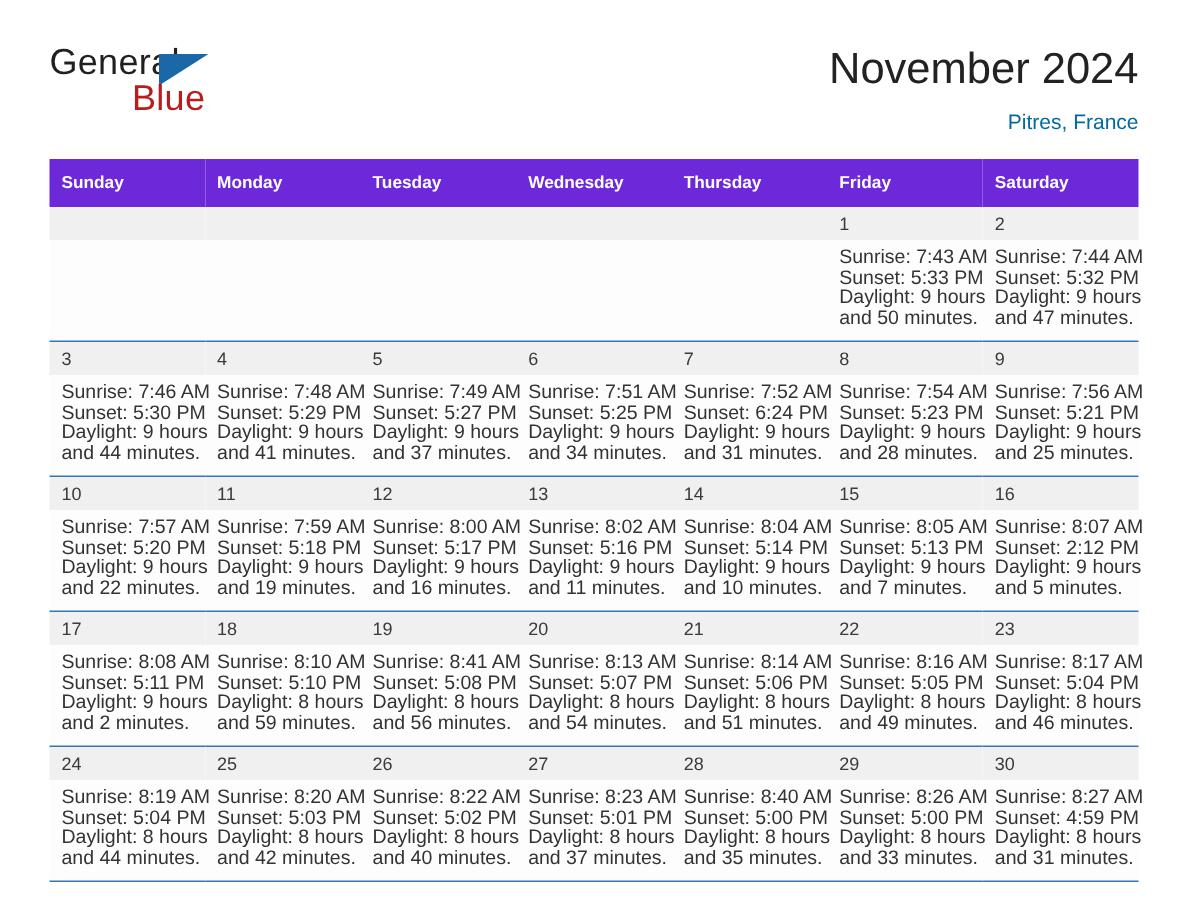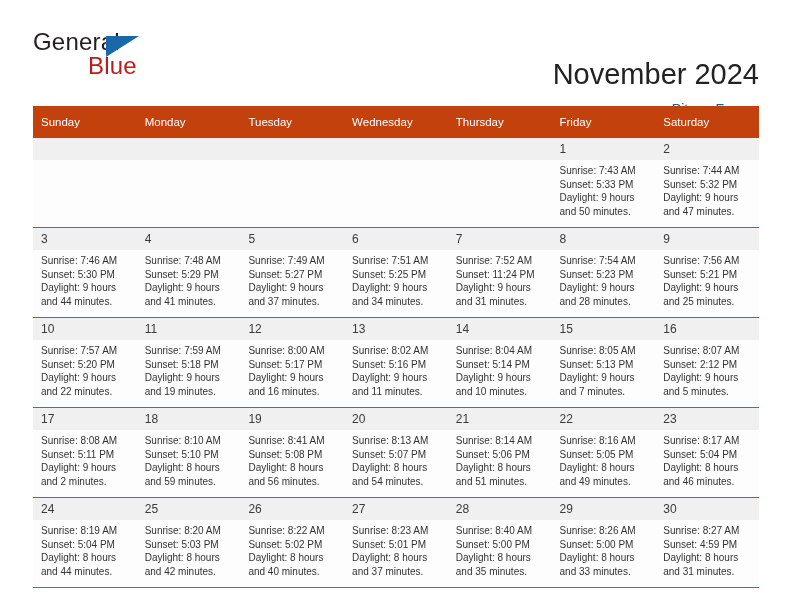--- a/index.html
+++ b/index.html
@@ -61,21 +61,20 @@
     width: 0;
     height: 0;
     border-left: 33px solid #1a68a8;
     border-bottom: 21px solid transparent;
   }
   .title-block {
     position: absolute;
     right: 0;
     top: 0;
     text-align: right;
-    margin-top: 28px;
   }
   .cal-title {
     font-size: 29px;
     color: #222222;
     line-height: 36px;
     white-space: nowrap;
   }
   .cal-subtitle {
     font-size: 14px;
     color: #0369a1;
@@ -87,24 +86,24 @@
   
   .calendar {
     position: absolute;
     left: 33px;
     top: 106px;
     width: 726px;
     border-collapse: collapse;
     table-layout: fixed;
   }
   .calendar th {
-    background: #c2410c;
+    background: #6d28d9;
     color: #ffffff;
     font-size: 11.5px;
-    font-weight: normal;
+    font-weight: bold;
     text-align: left;
     padding: 6px 0 6px 8px;
     height: 20px;
     border: none;
   }
   .calendar td {
     vertical-align: top;
     padding: 0;
     border: none;
     border-bottom: 1px solid #3277b8;
@@ -118,21 +117,21 @@
     font-size: 12px;
     line-height: 14px;
     padding: 4px 0 4px 8px;
     height: 14px;
   }
   .daynum.empty {
     color: transparent;
   }
   .info {
     padding: 4px 6px 0 8px;
-    font-size: 10px;
+    font-size: 13px;
     line-height: 13.6px;
     color: #333333;
   }
   .info div {
     white-space: nowrap;
   }
 </style>
 </head>
 <body>
 
@@ -232,21 +231,21 @@
               <div>Sunrise: 7:51 AM</div>
               <div>Sunset: 5:25 PM</div>
               <div>Daylight: 9 hours</div>
               <div>and 34 minutes.</div>
             </div>
           </td>
           <td>
             <span class="daynum">7</span>
             <div class="info">
               <div>Sunrise: 7:52 AM</div>
-              <div>Sunset: 11:24 PM</div>
+              <div>Sunset: 6:24 PM</div>
               <div>Daylight: 9 hours</div>
               <div>and 31 minutes.</div>
             </div>
           </td>
           <td>
             <span class="daynum">8</span>
             <div class="info">
               <div>Sunrise: 7:54 AM</div>
               <div>Sunset: 5:23 PM</div>
               <div>Daylight: 9 hours</div>

